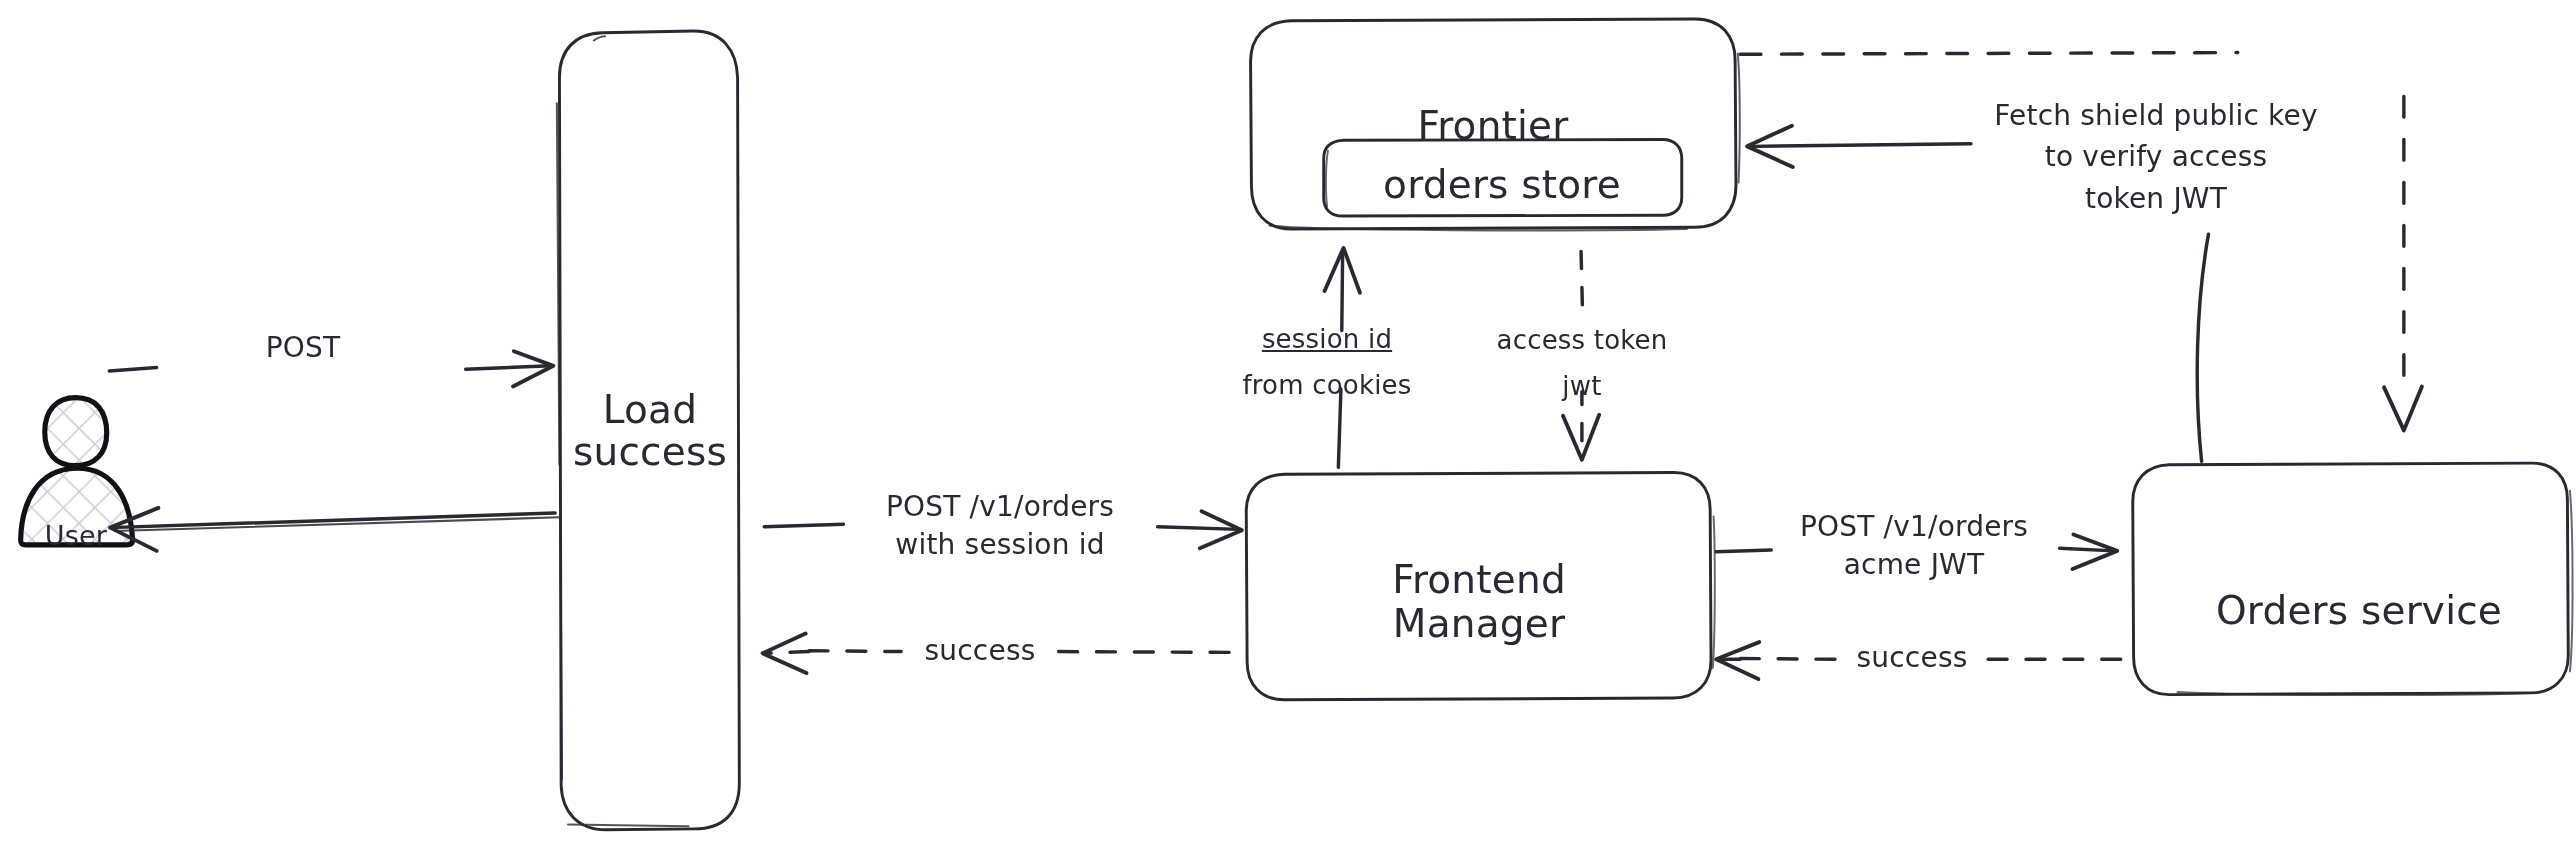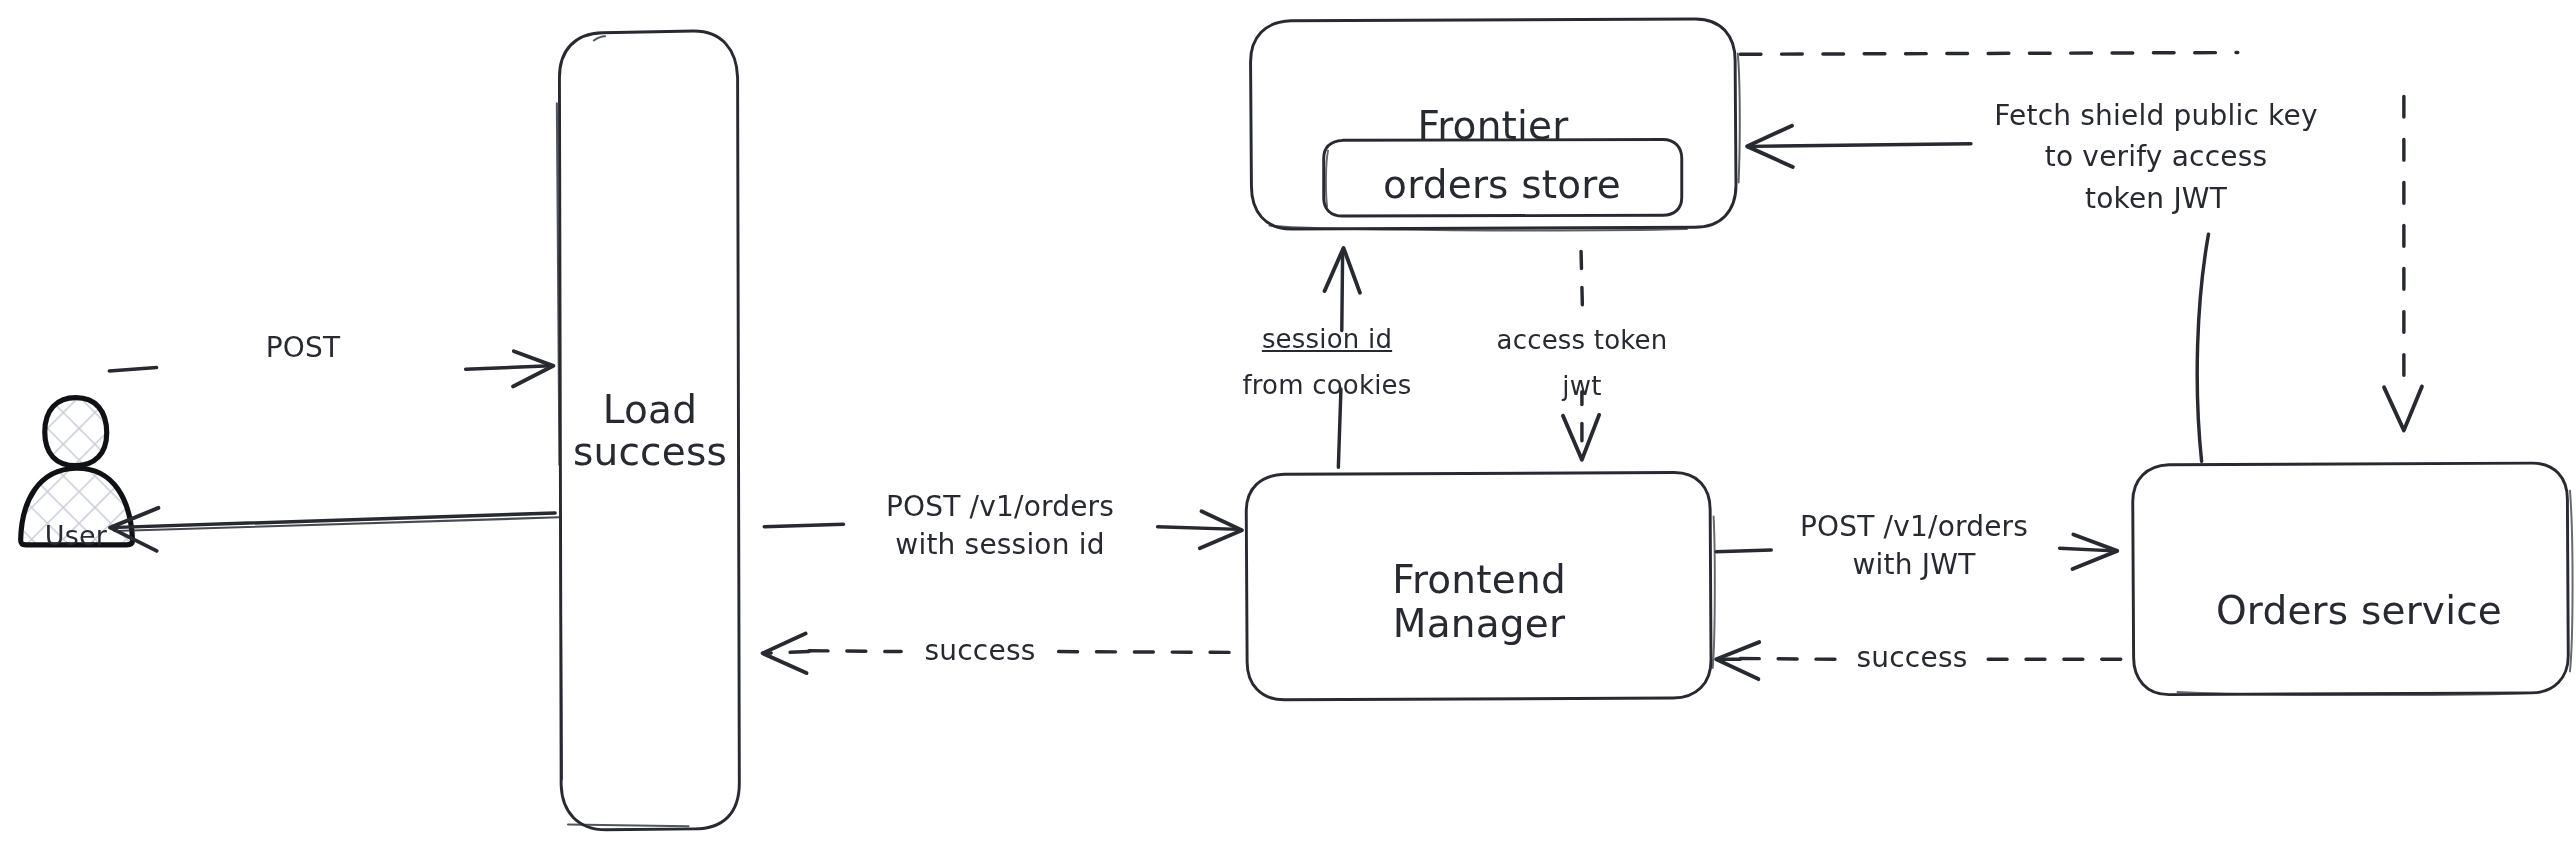--- a/index.html
+++ b/index.html
@@ -168,21 +168,21 @@
 
   <div class="lbl edge-label ctr" style="left:980px; top:634px;">success</div>
 
   <div class="lbl small-label ctr" style="left:1327px; top:324px;text-decoration:underline;">session id</div>
   <div class="lbl small-label ctr" style="left:1327px; top:360px;margin-top:10px;">from cookies</div>
 
   <div class="lbl small-label ctr" style="left:1582px; top:325px;">access token</div>
   <div class="lbl small-label ctr" style="left:1582px; top:361px;margin-top:10px;">jwt</div>
 
   <div class="lbl edge-label ctr" style="left:1914px; top:510px;">POST /v1/orders</div>
-  <div class="lbl edge-label ctr" style="left:1914px; top:548px;">with JWT</div>
+  <div class="lbl edge-label ctr" style="left:1914px; top:548px;">acme JWT</div>
 
   <div class="lbl edge-label ctr" style="left:1912px; top:641px;">success</div>
 
   <div class="lbl edge-label ctr" style="left:2156px; top:99px;">Fetch shield public key</div>
   <div class="lbl edge-label ctr" style="left:2156px; top:140px;">to verify access</div>
   <div class="lbl edge-label ctr" style="left:2156px; top:182px;">token JWT</div>
 
 
 </div>
 

